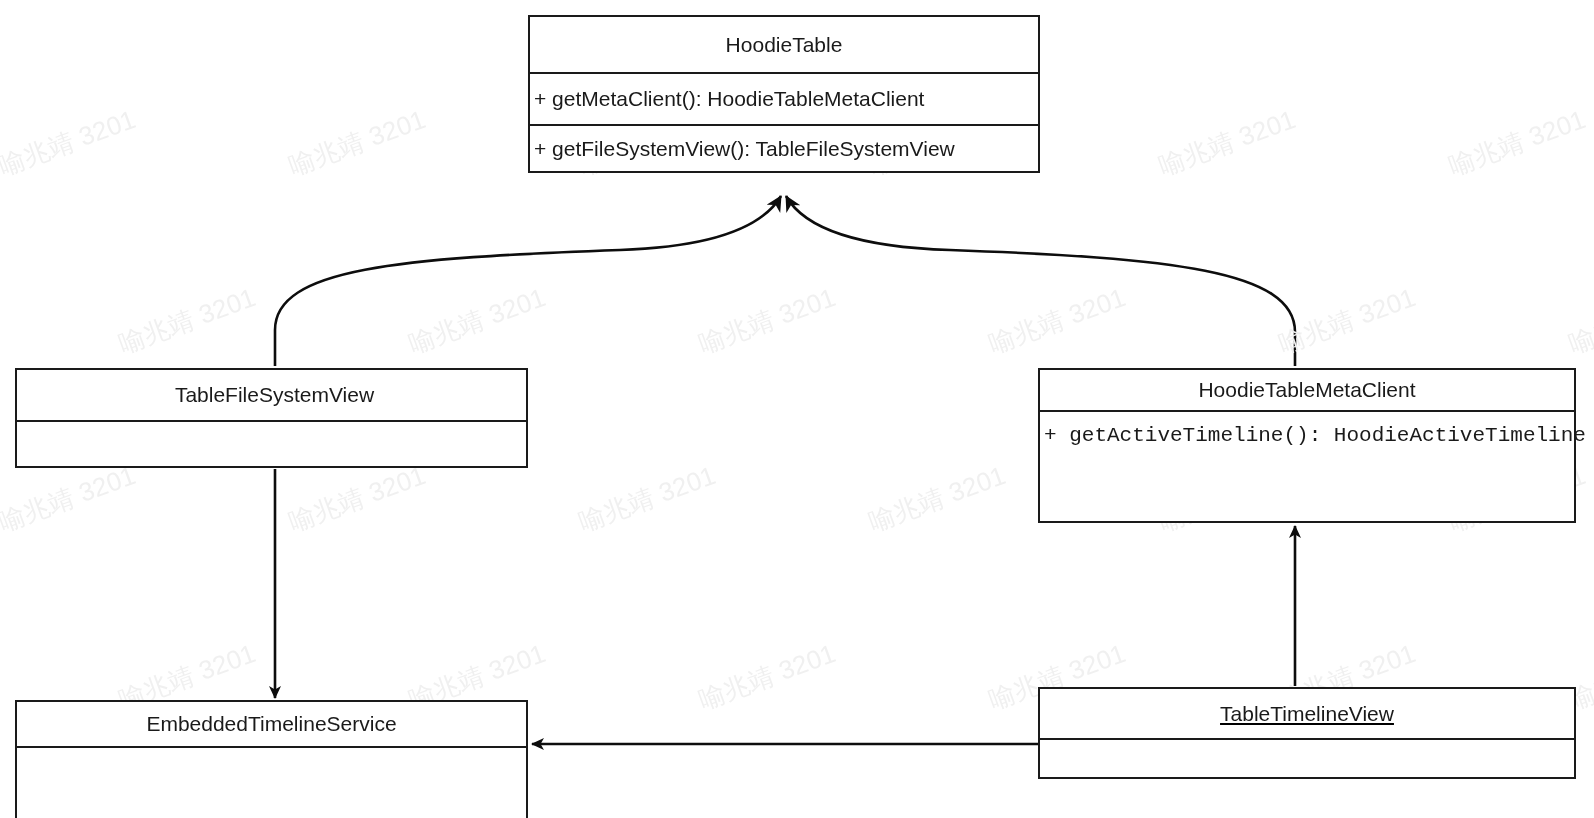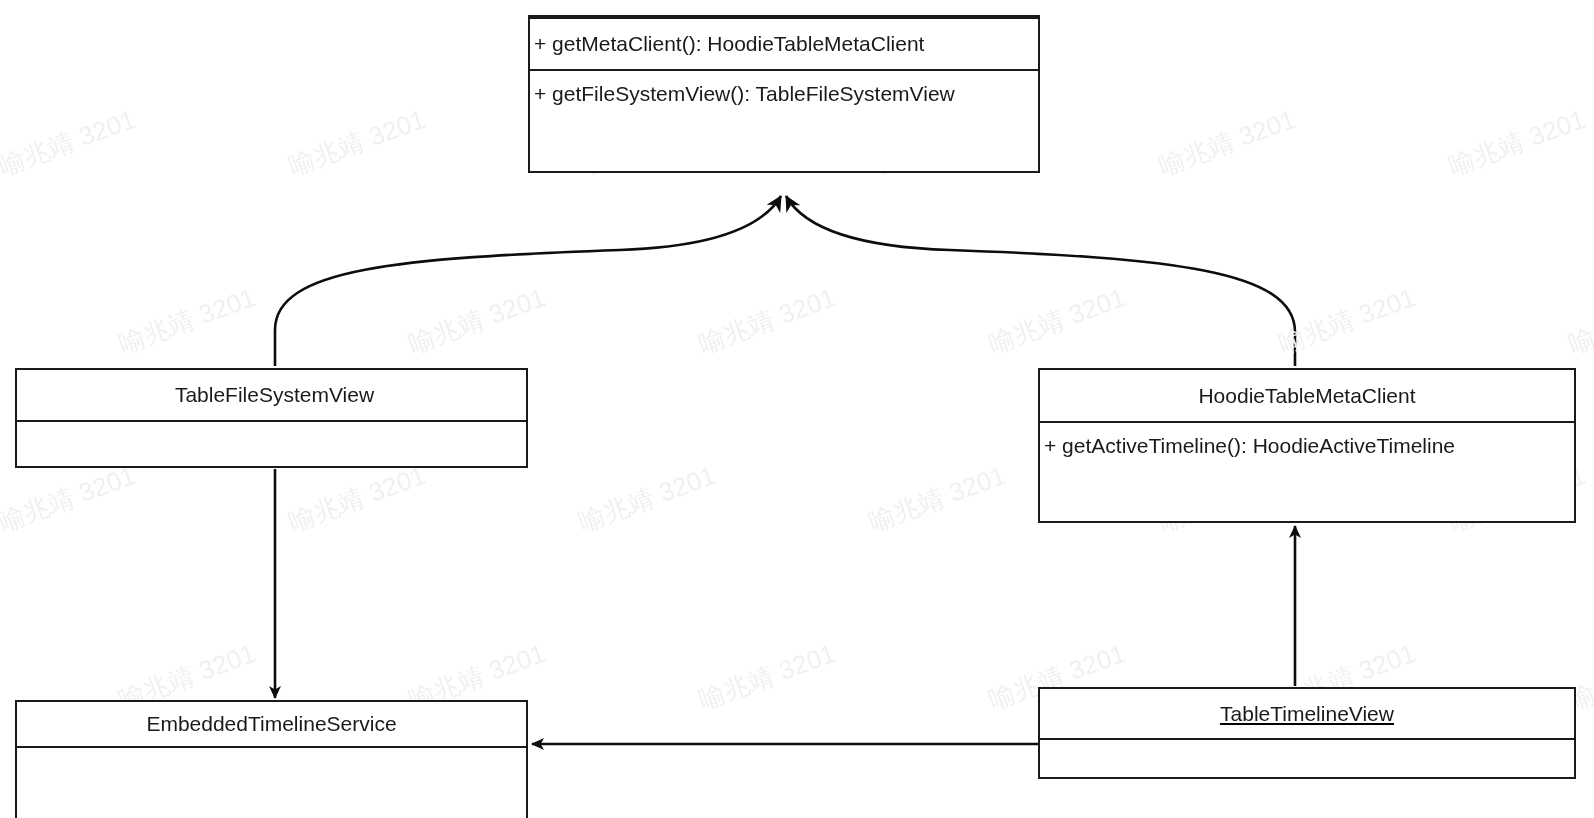--- a/index.html
+++ b/index.html
@@ -144,33 +144,34 @@
 
     <line x1="275" y1="469" x2="275" y2="698" stroke="#0d0d0d" stroke-width="2.6" marker-end="url(#arrow-filled)"></line>
 
     <line x1="1295" y1="686" x2="1295" y2="526" stroke="#0d0d0d" stroke-width="2.6" marker-end="url(#arrow-filled)"></line>
 
     <line x1="1040" y1="744" x2="532" y2="744" stroke="#0d0d0d" stroke-width="2.6" marker-end="url(#arrow-filled)"></line>
   </svg>
 
   <div id="class-layer">
       <div class="uml-class" style="left: 528px; top: 15px; width: 512px; height: 158px;">
+        <div class="uml-name" style="height: 55px;">HoodieTable</div>
         <div class="uml-members" style="height: 99px;">
           <div class="uml-member" style="height: 49.5px;">+ getMetaClient(): HoodieTableMetaClient</div>
           <div class="uml-member" style="height: 49.5px;">+ getFileSystemView(): TableFileSystemView</div>
         </div>
       </div>
       <div class="uml-class" style="left: 15px; top: 368px; width: 513px; height: 100px;">
         <div class="uml-name" style="height: 50px; padding-left: 6px;">TableFileSystemView</div>
         <div class="uml-members empty" style="height: 46px;"></div>
       </div>
       <div class="uml-class" style="left: 1038px; top: 368px; width: 538px; height: 155px;">
-        <div class="uml-name" style="height: 51px;">HoodieTableMetaClient</div>
+        <div class="uml-name" style="height: 40px;">HoodieTableMetaClient</div>
         <div class="uml-members" style="height: 100px;">
-          <div class="uml-member" style="height: 46px;">+ getActiveTimeline(): HoodieActiveTimeline</div>
+          <div class="uml-member" style="height: 46px; font-family: Liberation Mono, monospace;">+ getActiveTimeline(): HoodieActiveTimeline</div>
         </div>
       </div>
       <div class="uml-class" style="left: 15px; top: 700px; width: 513px; height: 124px;">
         <div class="uml-name" style="height: 44px;">EmbeddedTimelineService</div>
         <div class="uml-members empty" style="height: 48px;"></div>
       </div>
       <div class="uml-class" style="left: 1038px; top: 687px; width: 538px; height: 92px; text-decoration: underline;">
         <div class="uml-name" style="height: 49px;">TableTimelineView</div>
         <div class="uml-members empty" style="height: 57px;"></div>
       </div>

